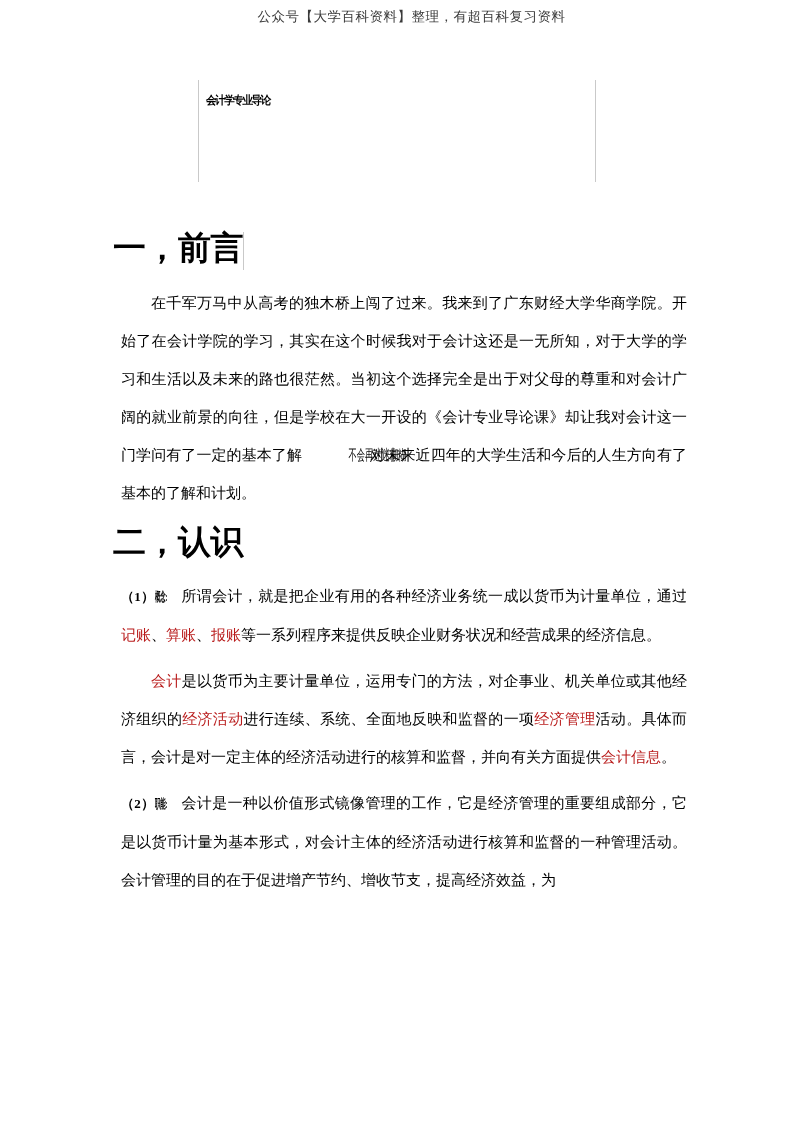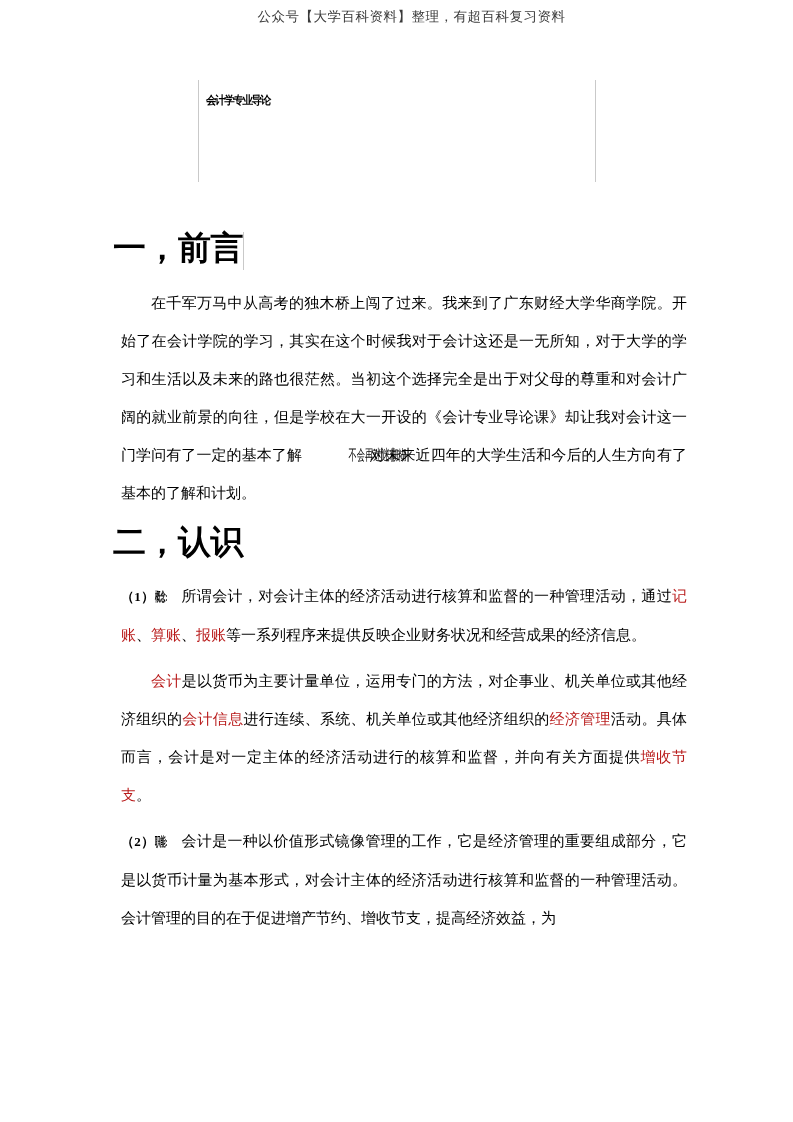--- a/index.html
+++ b/index.html
@@ -166,20 +166,20 @@
     <div class="spacer-xs"></div>
 
     <p class="para indent"><span>在千军万马中从高考的独木桥上闯了过来。我来到了广东财经大学华商学院。开始了在会计学院的学习，其实在这个时候我对于会计这还是一无所知，对于大学的学习和生活以及未来的路也很茫然。当初这个选择完全是出于对父母的尊重和对会计广阔的就业前景的向往，但是学校在大一开设的《会计专业导论课》却让我对会计这一门学问有了一定的基本了解</span><span class="collide"><span class="over">不会再迷迷糊糊</span></span><span> 对未来近四年的大学生活和今后的人生方向有了基本的了解和计划。</span></p>
 
     <h2 class="section-heading">
       <span>二，认识</span>
     </h2>
 
     <div class="spacer-xs"></div>
 
-    <p class="para"><span class="runin"><span>（1）</span><span class="squeeze">概念:</span></span><span>所谓会计</span><span>，对会计主体的经济活动进行核算和监督的一种管理活动，通过</span><span class="lnk">记账</span><span>、</span><span class="lnk">算账</span><span>、</span><span class="lnk">报账</span><span>等一系列程序来提供反映企业财务状况和经营成果的经济信息。</span></p>
+    <p class="para"><span class="runin"><span>（1）</span><span class="squeeze">概念:</span></span><span>所谓会计</span><span>，就是把企业有用的各种经济业务统一成以货币为计量单位，通过</span><span class="lnk">记账</span><span>、</span><span class="lnk">算账</span><span>、</span><span class="lnk">报账</span><span>等一系列程序来提供反映企业财务状况和经营成果的经济信息。</span></p>
 
-    <p class="para indent"><span class="lnk">会计</span><span>是以货币为主要计量单位，运用专门的方法，对企事业、机关单位或其他经济组织的</span><span class="lnk">会计信息</span><span>进行连续、系统、机关单位或其他经济组织的</span><span class="lnk">经济管理</span><span>活动。具体而言，会计是对一定主体的经济活动进行的核算和监督，并向有关方面提供</span><span class="lnk">增收节支</span><span>。</span></p>
+    <p class="para indent"><span class="lnk">会计</span><span>是以货币为主要计量单位，运用专门的方法，对企事业、机关单位或其他经济组织的</span><span class="lnk">经济活动</span><span>进行连续、系统、全面地反映和监督的一项</span><span class="lnk">经济管理</span><span>活动。具体而言，会计是对一定主体的经济活动进行的核算和监督，并向有关方面提供</span><span class="lnk">会计信息</span><span>。</span></p>
 
     <p class="para"><span class="runin"><span>（2）</span><span class="squeeze">职能:</span></span><span>会计是一种以价值形式镜像管理的工作，它是经济管理的重要组成部分，它是以货币计量为基本形式，对会计主体的经济活动进行核算和监督的一种管理活动。会计管理的目的在于促进增产节约、增收节支，提高经济效益，为</span></p>
 
   </div>
 </div>
 
 </body></html>

